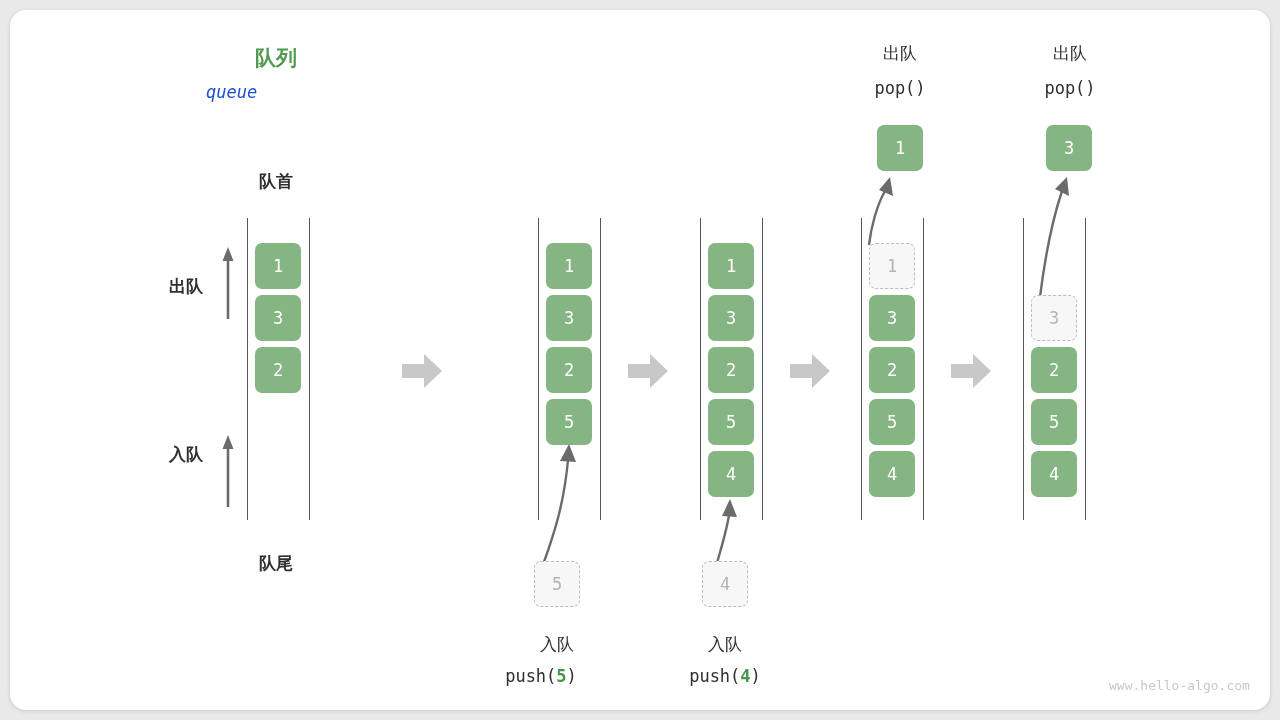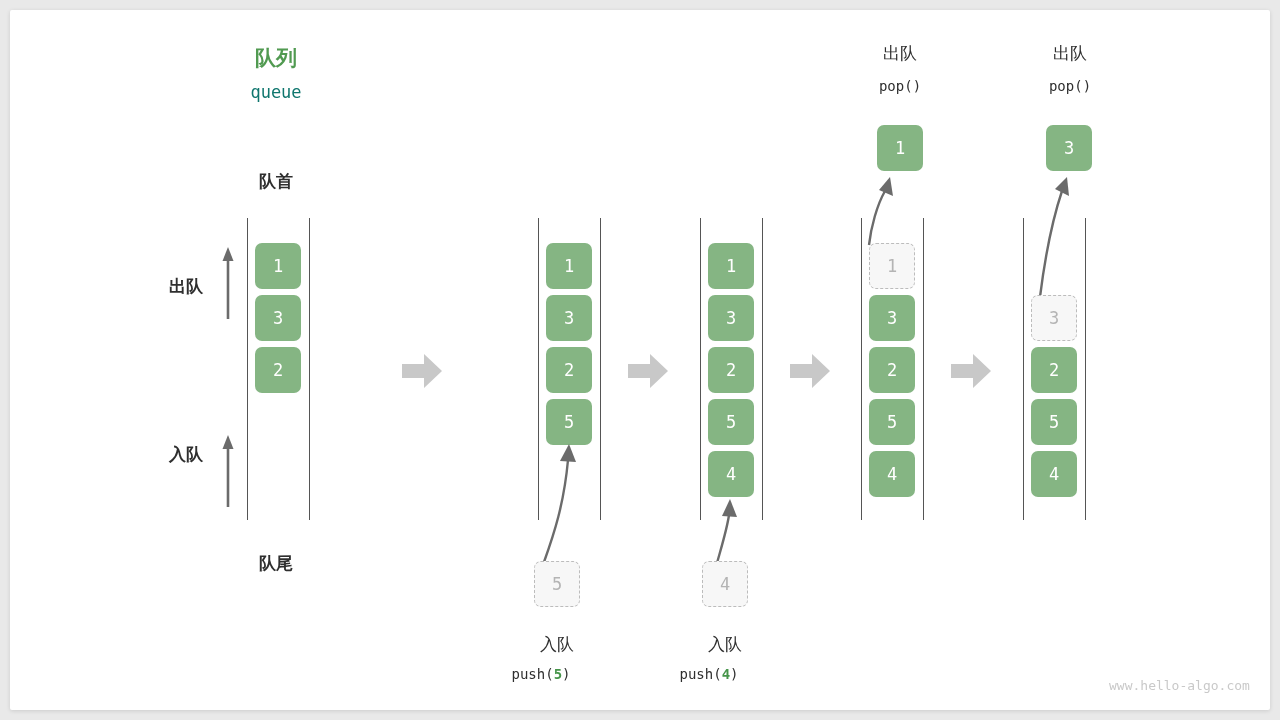--- a/index.html
+++ b/index.html
@@ -6,40 +6,41 @@
   body{
     width:1280px;height:720px;
     background:#e9e9e9;
     font-family:"Liberation Sans","DejaVu Sans",sans-serif;
     overflow:hidden;
   }
   #canvas{
     position:absolute;left:10px;top:10px;
     width:1260px;height:700px;
     background:#ffffff;
-    border-radius:2px;
+    border-radius:16px;
     box-shadow:0 1px 4px rgba(0,0,0,.13);
     overflow:hidden;
   }
   .abs{position:absolute;}
 
   
   .title-cn{
     font-size:21px;font-weight:bold;color:#519a51;
     text-align:center;white-space:nowrap;
   }
   .title-en{
-    font-size:17px;color:#0f766e;text-align:center;white-space:nowrap;
-    font-family:"DejaVu Sans Mono","Liberation Mono",monospace;
+    font-size:17px;color:#1d4ed8;text-align:left;white-space:nowrap;
+    font-family:"DejaVu Sans Mono","Liberation Mono",monospace;
+    font-style:italic;
   }
   .op-cn{
     font-size:17px;color:#2f2f2f;text-align:center;white-space:nowrap;
   }
   .op-code{
-    font-size:14px;color:#2f2f2f;text-align:center;white-space:nowrap;
+    font-size:17px;color:#2f2f2f;text-align:center;white-space:nowrap;
     font-family:"DejaVu Sans Mono","Liberation Mono",monospace;
   }
   .op-code .num{color:#46954a;font-weight:bold;}
   .side-label{
     font-size:17px;font-weight:bold;color:#2f2f2f;
     white-space:nowrap;text-align:center;
   }
   .end-label{
     font-size:17px;font-weight:bold;color:#2f2f2f;
     white-space:nowrap;text-align:center;
@@ -144,21 +145,21 @@
     <div class="abs card" style="left:698px;top:441px;">4</div>
 
     <svg class="abs curve-arrow" style="left:690px;top:487px;width:50px;height:70px;" viewBox="0 0 50 70">
       <path d="M 17 66 C 22 48, 27 32, 29 18" stroke="#6b6b6b" stroke-width="2.4" fill="none"></path>
       <polygon points="30,2 22,19 37,20" fill="#6b6b6b"></polygon>
     </svg>
 
     <div class="abs card ghost" style="left:692px;top:551px;">4</div>
 
     <div class="abs op-cn" style="left:655px;top:623px;width:120px;">入队</div>
-    <div class="abs op-code" style="left:639px;top:656px;width:120px;"><span>push(</span><span class="num">4</span><span>)</span></div>
+    <div class="abs op-code" style="left:655px;top:656px;width:120px;"><span>push(</span><span class="num">4</span><span>)</span></div>
   </div>
 
   <svg class="abs sep-arrow" style="left:780px;top:344px;" viewBox="0 0 40 34">
     <polygon points="0,10 22,10 22,0 40,17 22,34 22,24 0,24" fill="#c8c8c8"></polygon>
   </svg>
 
   <div class="abs">
     <div class="abs op-cn" style="left:830px;top:32px;width:120px;">出队</div>
     <div class="abs op-code" style="left:830px;top:68px;width:120px;">pop()</div>
 

